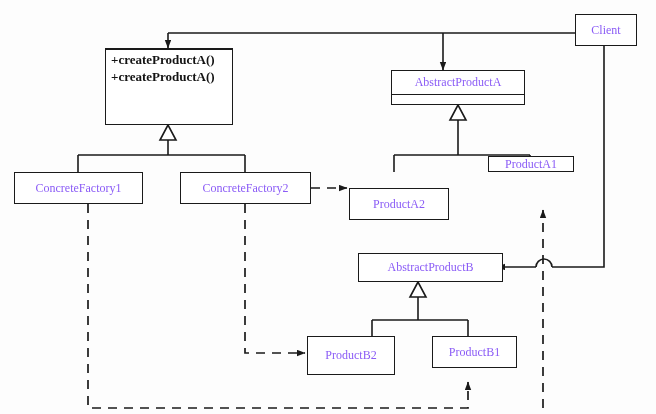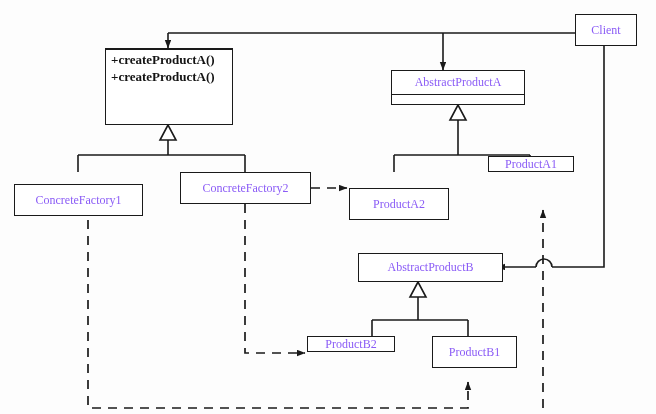--- a/index.html
+++ b/index.html
@@ -134,37 +134,37 @@
 
   <div class="uml-box" style="left:391px; top:70px; width:134px; height:35px;">
     <div class="uml-title" style="height:23px; flex:0 0 23px;">AbstractProductA</div>
     <div class="compartment-div empty-compartment"></div>
   </div>
 
   <div class="uml-box" style="left:358px; top:253px; width:145px; height:29px;">
     <div class="uml-title">AbstractProductB</div>
   </div>
 
-  <div class="uml-box" style="left:14px; top:172px; width:129px; height:32px;margin-top:12px;">
+  <div class="uml-box" style="left:14px; top:172px; width:129px; height:32px;">
     <div class="uml-title">ConcreteFactory1</div>
   </div>
 
   <div class="uml-box" style="left:180px; top:172px; width:131px; height:32px;">
     <div class="uml-title">ConcreteFactory2</div>
   </div>
 
   <div class="uml-box" style="left:349px; top:188px; width:100px; height:32px;">
     <div class="uml-title">ProductA2</div>
   </div>
 
   <div class="uml-box" style="left:488px; top:156px; width:86px; height:16px;">
     <div class="uml-title">ProductA1</div>
   </div>
 
-  <div class="uml-box" style="left:307px; top:336px; width:88px; height:16px;">
+  <div class="uml-box" style="left:307px; top:336px; width:88px; height:39px;">
     <div class="uml-title">ProductB2</div>
   </div>
 
   <div class="uml-box" style="left:432px; top:336px; width:85px; height:32px;">
     <div class="uml-title">ProductB1</div>
   </div>
 
 </div>
 
 </body></html>

